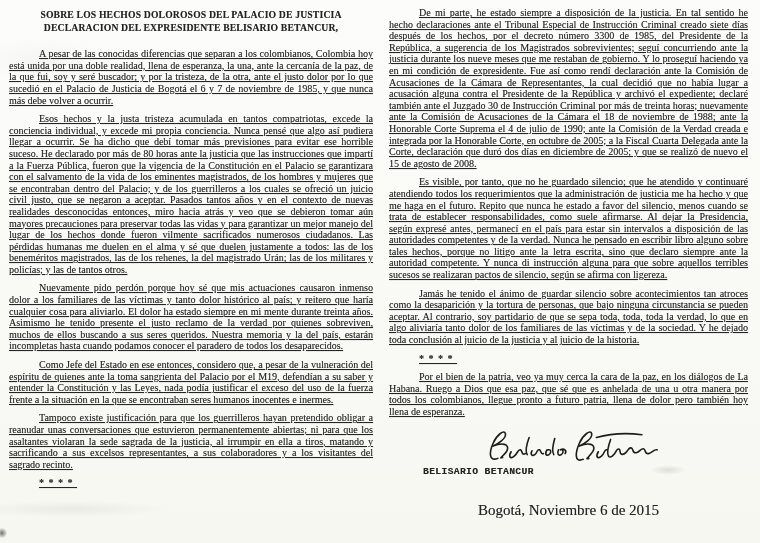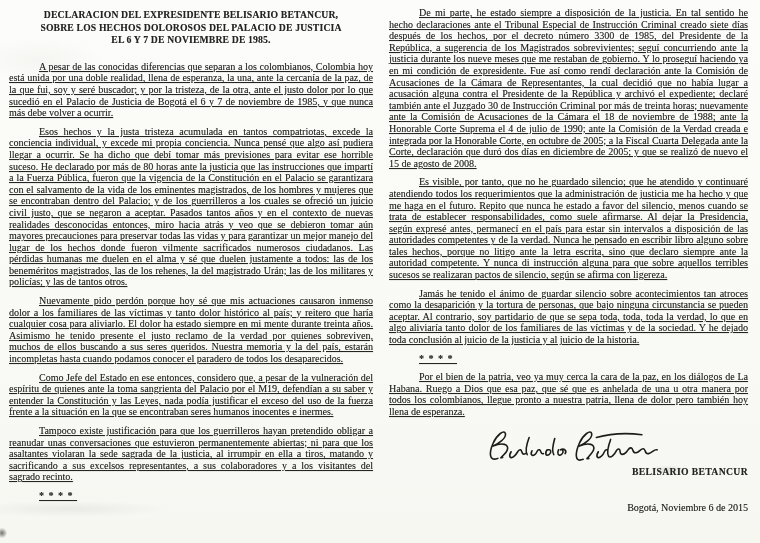--- a/index.html
+++ b/index.html
@@ -28,56 +28,55 @@
     margin:0 0 7px 0; text-align:justify; text-indent:30px;
     font-size:10px; line-height:11.6px;
     text-shadow:0.2px 0.2px 0.4px rgba(40,40,38,0.4);
     text-decoration:underline;
   }
   .sep {
     text-align:center; font-weight:bold; font-size:10px;
     letter-spacing:4.5px; margin:7px 0 9px 0; text-indent:0;
     text-shadow:0.2px 0.2px 0.4px rgba(40,40,38,0.4);
   }
-  .sig-block { margin-top:1px; text-align:right; padding-left:34px; }
+  .sig-block { margin-top:1px; text-align:left; padding-left:34px;font-family:Liberation Mono, monospace; }
   .sig-svg { display:block; margin:0 auto -3px auto; }
   .sig-name {
     font-weight:bold; font-size:9.6px; letter-spacing:0.4px;
     text-shadow:0.2px 0.2px 0.4px rgba(40,40,38,0.45);
   }
   .date-line {
-    margin-top:25px; font-size:10px; text-align:right;
+    margin-top:25px; font-size:15px; text-align:center;
     text-shadow:0.2px 0.2px 0.4px rgba(40,40,38,0.45);
   }
 </style>
 </head>
 <body>
 
 <div class="scan">
 
   <div class="col col-left">
     <div class="title">
+      <div>SOBRE LOS HECHOS DOLOROSOS DEL PALACIO DE JUSTICIA</div>
       <div>DECLARACION DEL EXPRESIDENTE BELISARIO BETANCUR,</div>
-      <div>SOBRE LOS HECHOS DOLOROSOS DEL PALACIO DE JUSTICIA</div>
-      <div>EL 6 Y 7 DE NOVIEMBRE DE 1985.</div>
     </div>
     <p class="para">A pesar de las conocidas diferencias que separan a los colombianos, Colombia hoy está unida por una doble realidad, llena de esperanza, la una, ante la cercanía de la paz, de la que fui, soy y seré buscador; y por la tristeza, de la otra, ante el justo dolor por lo que sucedió en el Palacio de Justicia de Bogotá el 6 y 7 de noviembre de 1985, y que nunca más debe volver a ocurrir.</p>
     <p class="para">Esos hechos y la justa tristeza acumulada en tantos compatriotas, excede la conciencia individual, y excede mi propia conciencia. Nunca pensé que algo así pudiera llegar a ocurrir. Se ha dicho que debí tomar más previsiones para evitar ese horrible suceso. He declarado por más de 80 horas ante la justicia que las instrucciones que impartí a la Fuerza Pública, fueron que la vigencia de la Constitución en el Palacio se garantizara con el salvamento de la vida de los eminentes magistrados, de los hombres y mujeres que se encontraban dentro del Palacio; y de los guerrilleros a los cuales se ofreció un juicio civil justo, que se negaron a aceptar. Pasados tantos años y en el contexto de nuevas realidades desconocidas entonces, miro hacia atrás y veo que se debieron tomar aún mayores precauciones para preservar todas las vidas y para garantizar un mejor manejo del lugar de los hechos donde fueron vilmente sacrificados numerosos ciudadanos. Las pérdidas humanas me duelen en el alma y sé que duelen justamente a todos: las de los beneméritos magistrados, las de los rehenes, la del magistrado Urán; las de los militares y policías; y las de tantos otros.</p>
     <p class="para">Nuevamente pido perdón porque hoy sé que mis actuaciones causaron inmenso dolor a los familiares de las víctimas y tanto dolor histórico al país; y reitero que haría cualquier cosa para aliviarlo. El dolor ha estado siempre en mi mente durante treinta años. Asimismo he tenido presente el justo reclamo de la verdad por quienes sobreviven, muchos de ellos buscando a sus seres queridos. Nuestra memoria y la del país, estarán incompletas hasta cuando podamos conocer el paradero de todos los desaparecidos.</p>
     <p class="para">Como Jefe del Estado en ese entonces, considero que, a pesar de la vulneración del espíritu de quienes ante la toma sangrienta del Palacio por el M19, defendían a su saber y entender la Constitución y las Leyes, nada podía justificar el exceso del uso de la fuerza frente a la situación en la que se encontraban seres humanos inocentes e inermes.</p>
     <p class="para">Tampoco existe justificación para que los guerrilleros hayan pretendido obligar a reanudar unas conversaciones que estuvieron permanentemente abiertas; ni para que los asaltantes violaran la sede sagrada de la justicia, al irrumpir en ella a tiros, matando y sacrificando a sus excelsos representantes, a sus colaboradores y a los visitantes del sagrado recinto.</p>
     <p class="para sep">****</p>
   </div>
 
   <div class="col col-right">
     <p class="para">De mi parte, he estado siempre a disposición de la justicia. En tal sentido he hecho declaraciones ante el Tribunal Especial de Instrucción Criminal creado siete días después de los hechos, por el decreto número 3300 de 1985, del Presidente de la República, a sugerencia de los Magistrados sobrevivientes; seguí concurriendo ante la justicia durante los nueve meses que me restaban de gobierno. Y lo proseguí haciendo ya en mi condición de expresidente. Fue así como rendí declaración ante la Comisión de Acusaciones de la Cámara de Representantes, la cual decidió que no había lugar a acusación alguna contra el Presidente de la República y archivó el expediente; declaré también ante el Juzgado 30 de Instrucción Criminal por más de treinta horas; nuevamente ante la Comisión de Acusaciones de la Cámara el 18 de noviembre de 1988; ante la Honorable Corte Suprema el 4 de julio de 1990; ante la Comisión de la Verdad creada e integrada por la Honorable Corte, en octubre de 2005; a la Fiscal Cuarta Delegada ante la Corte, declaración que duró dos días en diciembre de 2005; y que se realizó de nuevo el 15 de agosto de 2008.</p>
     <p class="para">Es visible, por tanto, que no he guardado silencio; que he atendido y continuaré atendiendo todos los requerimientos que la administración de justicia me ha hecho y que me haga en el futuro. Repito que nunca he estado a favor del silencio, menos cuando se trata de establecer responsabilidades, como suele afirmarse. Al dejar la Presidencia, según expresé antes, permanecí en el país para estar sin intervalos a disposición de las autoridades competentes y de la verdad. Nunca he pensado en escribir libro alguno sobre tales hechos, porque no litigo ante la letra escrita, sino que declaro siempre ante la autoridad competente. Y nunca di instrucción alguna para que sobre aquellos terribles sucesos se realizaran pactos de silencio, según se afirma con ligereza.</p>
     <p class="para">Jamás he tenido el ánimo de guardar silencio sobre acontecimientos tan atroces como la desaparición y la tortura de personas, que bajo ninguna circunstancia se pueden aceptar. Al contrario, soy partidario de que se sepa toda, toda, toda la verdad, lo que en algo aliviaría tanto dolor de los familiares de las víctimas y de la sociedad. Y he dejado toda conclusión al juicio de la justicia y al juicio de la historia.</p>
     <p class="para sep">****</p>
-    <p class="para">Por el bien de la patria, veo ya muy cerca la cara de la paz, en los diálogos de La Habana. Ruego a Dios que esa paz, que sé que es anhelada de una u otra manera por todos los colombianos, llegue pronto a nuestra patria, llena de dolor pero también hoy llena de esperanza.</p>
+    <p class="para">Por el bien de la patria, veo ya muy cerca la cara de la paz, en los diálogos de La Habana. Ruego a Dios que esa paz, que sé que es anhelada de una u otra manera por todos los colombianos, llegue pronto a futuro patria, llena de dolor pero también hoy llena de esperanza.</p>
 
     <div class="sig-block">
       <svg class="sig-svg" viewBox="0 0 230 46" width="218" height="44" aria-hidden="true">
         <g fill="none" stroke="#1c1c1a" stroke-width="1.7" stroke-linecap="round" stroke-linejoin="round">
           <path d="M22 35 C12 39 13 28 17 19 C21 10 29 4 30 9 C31 14 22 20 17 22 C27 18 34 20 32 26 C30 32 21 36 27 34"></path>
           <path d="M36 28 C33 33 35 36 39 33 C43 30 43 25 46 26 C48 27 47 32 51 30 M55 13 C52 21 51 28 53 31 M58 27 C56 31 58 33 61 31 C64 29 63 25 66 26 C68 27 67 31 70 30 M74 26 C71 30 73 33 76 31 C79 29 78 25 75 26 M82 14 C80 21 79 28 81 31 M86 26 C84 30 86 33 89 31 C92 29 91 25 88 26 C92 24 95 27 93 30"></path>
           <path d="M112 36 C102 40 104 28 108 19 C112 10 120 4 121 9 C122 14 113 20 108 22 C118 18 125 20 123 26 C121 32 112 37 118 35"></path>
           <path d="M126 13 C140 9 158 8 174 10"></path>
           <path d="M128 28 C125 33 127 36 131 33 C135 30 134 25 137 26 M141 15 C138 23 137 30 139 33 C141 35 145 31 147 27 C149 24 151 25 151 28 C151 31 154 32 157 29 C160 26 160 23 163 24 C165 25 164 30 168 29 C172 28 173 24 176 25 C178 26 177 31 181 30 C185 29 187 25 190 26"></path>
         </g>

